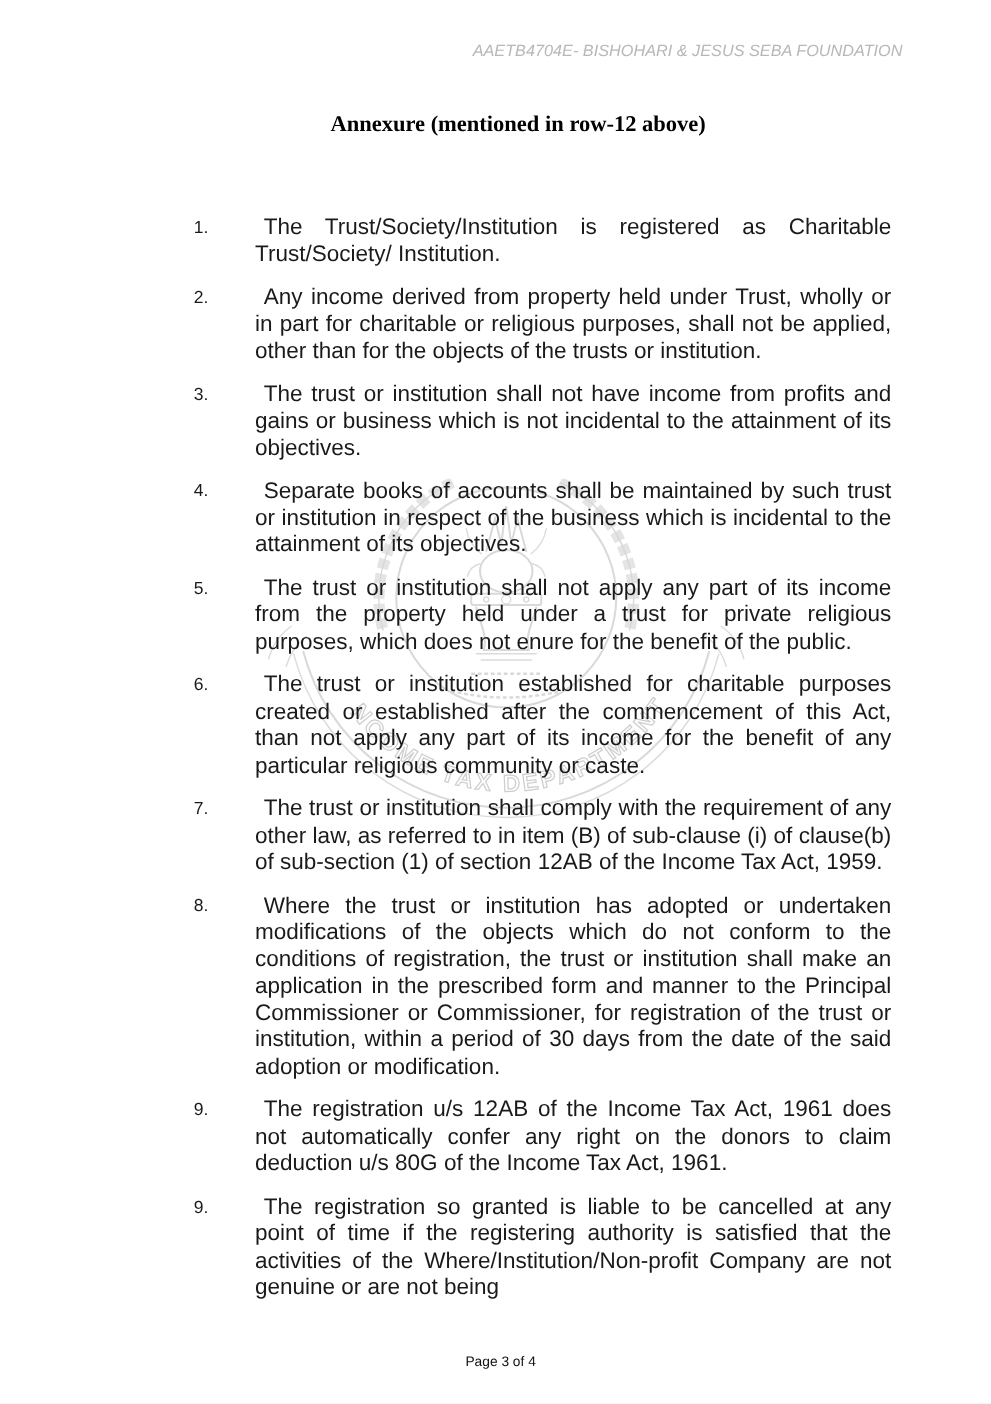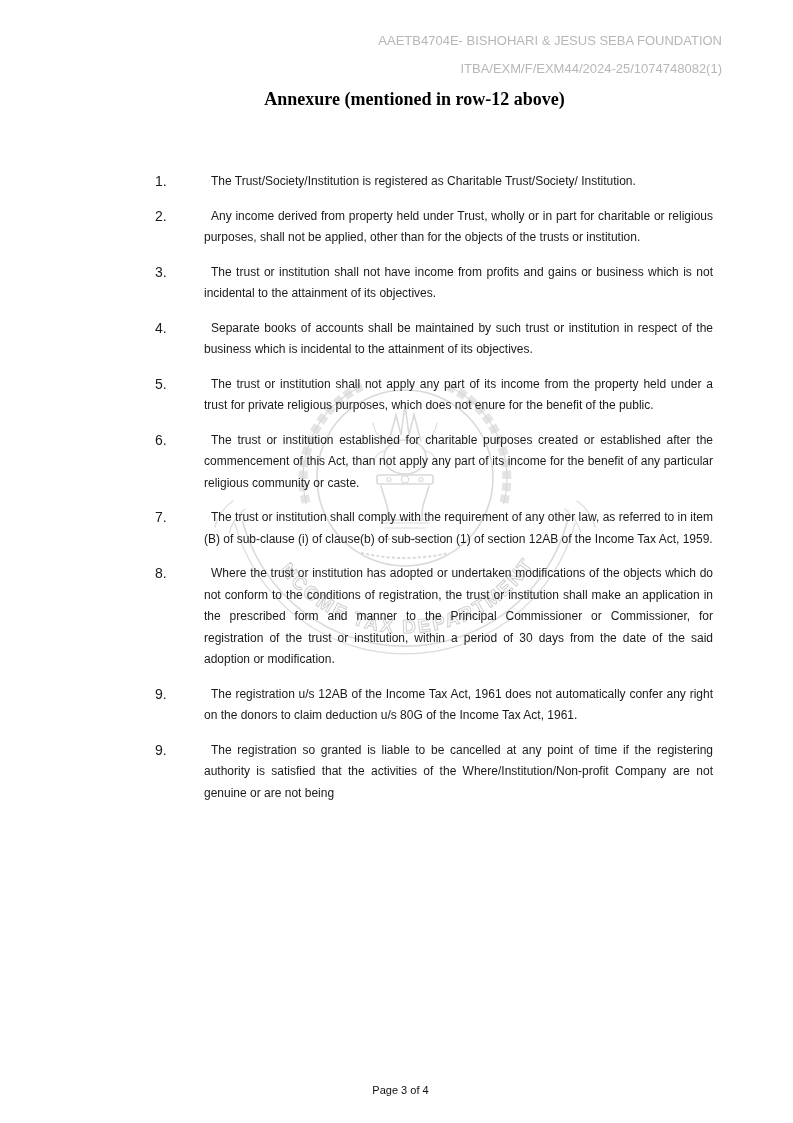--- a/index.html
+++ b/index.html
@@ -11,21 +11,21 @@
     font-family:"Liberation Sans",sans-serif;
     overflow:hidden;
   }
   .header{
     position:absolute;top:33px;right:71px;
     text-align:right;
     color:#b7b7b7;
     font-size:13px;
     line-height:15px;
   }
-  .header-line{white-space:nowrap;}
+  .header-line{white-space:nowrap;font-style:italic;}
   .header-line + .header-line{margin-top:13px;}
   .title{
     position:absolute;top:89px;left:0;width:100%;
     margin:0;
     text-align:center;
     transform:translateX(18px);
     font-family:"Liberation Serif",serif;
     font-weight:bold;
     font-size:18px;
     color:#000000;
@@ -57,40 +57,39 @@
     display:flex;
     margin:0 0 13px 0;
     color:#1a1a1a;
   }
   .item-number{
     flex:none;width:49px;
     font-size:14px;line-height:21.5px;
   }
   .item-text{
     flex:1;margin:0;
-    font-size:12px;line-height:21.5px;
+    font-size:18px;line-height:21.5px;
     text-align:justify;
     text-indent:7px;
   }
   .footer{
     position:absolute;top:1084px;left:4px;width:100%;
     text-align:center;
     font-size:11px;
     color:#111111;
     z-index:1;
   }
 </style>
 </head>
 <body>
 
 <div class="page">
 
   <div class="header">
     <div class="header-line">AAETB4704E- BISHOHARI &amp; JESUS SEBA FOUNDATION</div>
-    <div class="header-line">ITBA/EXM/F/EXM44/2024-25/1074748082(1)</div>
   </div>
 
   <h1 class="title">Annexure (mentioned in row-12 above)</h1>
 
   <svg class="watermark" viewBox="0 0 404 300" aria-hidden="true">
 
     <path class="wm-thin" d="M 32 140.5 A 176 176 0 0 0 372 140.5"></path>
     <path class="wm-stroke" d="M 39.7 138.5 A 168 168 0 0 0 364.3 138.5"></path>
 
     <circle class="wm-stroke" cx="202" cy="95" r="88"></circle>

